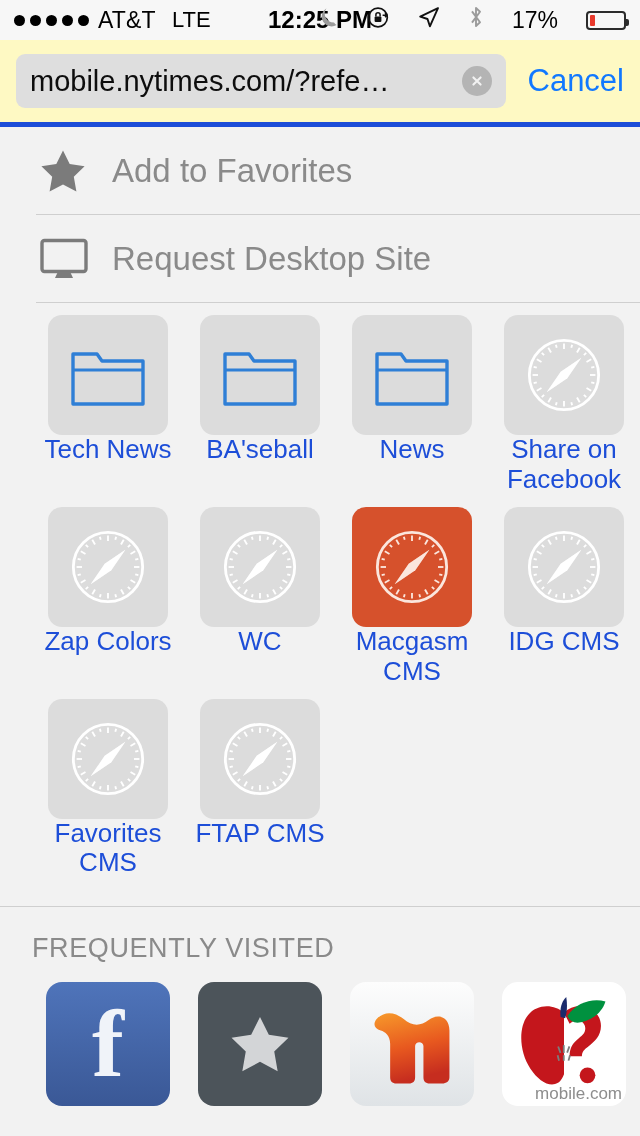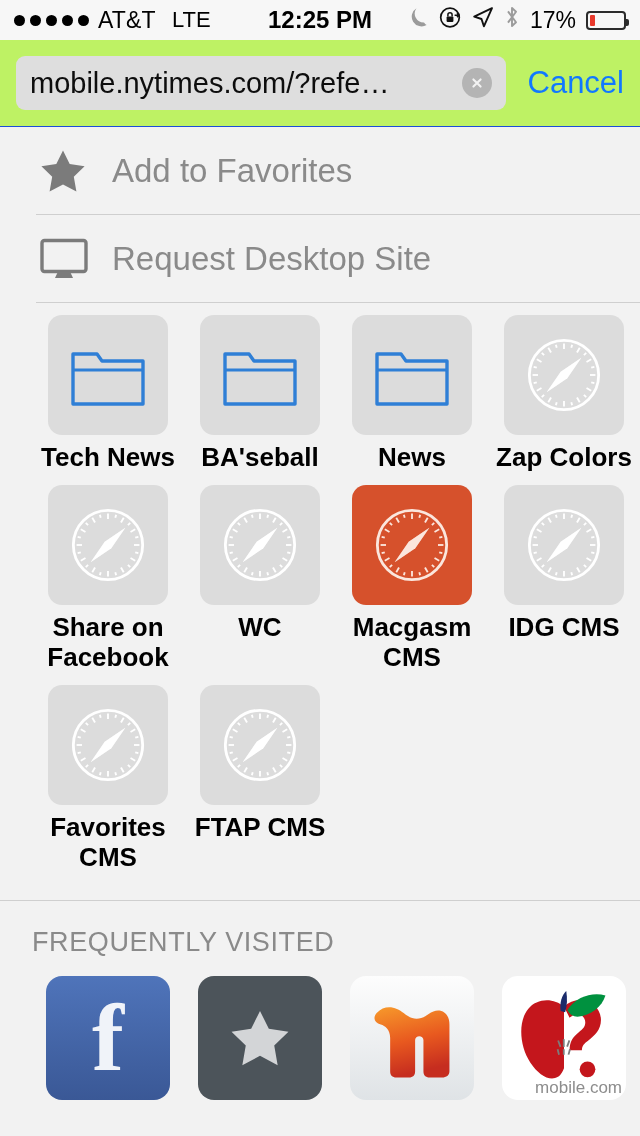--- a/index.html
+++ b/index.html
@@ -24,39 +24,39 @@
   .sb-left { display:flex; align-items:center; gap:9px; }
   .dots { display:flex; gap:5px; align-items:center; }
   .dot { width:11px; height:11px; border-radius:50%; background:#000; }
   .carrier { font-size:23px; letter-spacing:.2px; }
   .network { font-size:22px; margin-left:7px; }
   .sb-center {
     position:absolute; left:0; right:0; text-align:center;
     font-size:24px; font-weight:bold; pointer-events:none;
   }
   .sb-right {
-    margin-left:auto; display:flex; align-items:center; gap:10px;
+    margin-left:auto; display:flex; align-items:center; gap:28px;
     position:relative; z-index:2;
   }
   .battpct { font-size:23px; }
   .batt {
     width:40px; height:19px; border:2px solid #2b2b2b; border-radius:4px;
     position:relative; display:flex; align-items:center; padding:2px;
   }
   .batt::after {
     content:""; position:absolute; right:-5px; top:6px;
     width:3px; height:7px; background:#2b2b2b; border-radius:0 2px 2px 0;
   }
   .batt-fill { height:100%; background:#e8392c; border-radius:1px; }
 
   
   .urlbar-wrap {
-    height:87px; background:#bef264;
+    height:87px; background:#fef9c3;
     display:flex; align-items:center; padding:0 16px;
-    border-bottom:1px solid #1d4ed8;
+    border-bottom:5px solid #1d4ed8;
   }
   .urlfield {
     flex:1; height:54px; background:#dedede; border-radius:9px;
     display:flex; align-items:center; padding:0 14px; min-width:0;
   }
   .urltext {
     flex:1; font-size:29px; color:#0d0d0d;
     white-space:nowrap; overflow:hidden; text-overflow:clip;
   }
   .clearbtn {
@@ -88,22 +88,22 @@
     width:152px;
     display:flex; flex-direction:column; align-items:center;
     margin-bottom:12px;
   }
   .tile {
     width:120px; height:120px; border-radius:14px; background:#dcdcdc;
     display:flex; align-items:center; justify-content:center;
   }
   .tile.selected { background:#d6512c; }
   .cell-label {
-    margin-top:8px; font-size:26px; color:#000000;
-    text-align:center; line-height:1.15; width:140px;font-weight:bold;
+    font-size:26px; color:#1d4ed8;
+    text-align:center; line-height:1.15; width:140px;
   }
 
   
   .fv-divider { height:1px; background:#cfcfcf; margin-top:6px; }
   .fv-title {
     font-size:27px; color:#8a8a8a; letter-spacing:.6px;
     padding:26px 0 0 32px;
   }
   .fv-grid { display:flex; padding:18px 0 0 32px; }
   .fv-cell { width:152px; display:flex; justify-content:center; }
@@ -263,21 +263,21 @@
             <line x1="12" y1="36.00000000000001" x2="7" y2="36.00000000000001" stroke="#ffffff" stroke-width="1.7"></line>
             <line x1="10.885928516484228" y1="29.270704827334452" x2="7.988151037617023" y2="28.49424769202689" stroke="#ffffff" stroke-width="1.7"></line>
             <line x1="15.215390309173472" y1="23.999999999999996" x2="10.885263290251281" y2="21.499999999999996" stroke="#ffffff" stroke-width="1.7"></line>
             <line x1="17.61522368914976" y1="17.61522368914977" x2="15.493903345590116" y2="15.493903345590127" stroke="#ffffff" stroke-width="1.7"></line>
             <line x1="23.99999999999999" y1="15.215390309173479" x2="21.499999999999986" y2="10.885263290251288" stroke="#ffffff" stroke-width="1.7"></line>
             <line x1="29.270704827334463" y1="10.885928516484224" x2="28.4942476920269" y2="7.988151037617019" stroke="#ffffff" stroke-width="1.7"></line>
             <path d="M52 20 33 33l-13 19 19-13z" fill="#ffffff"></path>
             <path d="M52 20 39 39l-19 13 13-19z" fill="#ffffff" opacity="0.55"></path>
           </svg>
         </div>
-        <div class="cell-label">Zap Colors</div>
+        <div class="cell-label">Share on Facebook</div>
       </div>
       <div class="cell">
         <div class="tile">
           <svg width="78" height="78" viewBox="0 0 72 72">
             <circle cx="36" cy="36" r="32" fill="none" stroke="#ffffff" stroke-width="2.6"></circle>
             <line x1="36" y1="12" x2="36" y2="7" stroke="#ffffff" stroke-width="1.7"></line>
             <line x1="42.72929517266554" y1="10.885928516484224" x2="43.505752307973104" y2="7.988151037617019" stroke="#ffffff" stroke-width="1.7"></line>
             <line x1="48" y1="15.215390309173472" x2="50.5" y2="10.885263290251277" stroke="#ffffff" stroke-width="1.7"></line>
             <line x1="54.384776310850235" y1="17.61522368914976" x2="56.50609665440987" y2="15.49390334559012" stroke="#ffffff" stroke-width="1.7"></line>
             <line x1="56.78460969082653" y1="23.999999999999996" x2="61.11473670974872" y2="21.499999999999996" stroke="#ffffff" stroke-width="1.7"></line>
@@ -297,21 +297,21 @@
             <line x1="12" y1="36.00000000000001" x2="7" y2="36.00000000000001" stroke="#ffffff" stroke-width="1.7"></line>
             <line x1="10.885928516484228" y1="29.270704827334452" x2="7.988151037617023" y2="28.49424769202689" stroke="#ffffff" stroke-width="1.7"></line>
             <line x1="15.215390309173472" y1="23.999999999999996" x2="10.885263290251281" y2="21.499999999999996" stroke="#ffffff" stroke-width="1.7"></line>
             <line x1="17.61522368914976" y1="17.61522368914977" x2="15.493903345590116" y2="15.493903345590127" stroke="#ffffff" stroke-width="1.7"></line>
             <line x1="23.99999999999999" y1="15.215390309173479" x2="21.499999999999986" y2="10.885263290251288" stroke="#ffffff" stroke-width="1.7"></line>
             <line x1="29.270704827334463" y1="10.885928516484224" x2="28.4942476920269" y2="7.988151037617019" stroke="#ffffff" stroke-width="1.7"></line>
             <path d="M52 20 33 33l-13 19 19-13z" fill="#ffffff"></path>
             <path d="M52 20 39 39l-19 13 13-19z" fill="#ffffff" opacity="0.55"></path>
           </svg>
         </div>
-        <div class="cell-label">Share on Facebook</div>
+        <div class="cell-label">Zap Colors</div>
       </div>
       <div class="cell">
         <div class="tile">
           <svg width="78" height="78" viewBox="0 0 72 72">
             <circle cx="36" cy="36" r="32" fill="none" stroke="#ffffff" stroke-width="2.6"></circle>
             <line x1="36" y1="12" x2="36" y2="7" stroke="#ffffff" stroke-width="1.7"></line>
             <line x1="42.72929517266554" y1="10.885928516484224" x2="43.505752307973104" y2="7.988151037617019" stroke="#ffffff" stroke-width="1.7"></line>
             <line x1="48" y1="15.215390309173472" x2="50.5" y2="10.885263290251277" stroke="#ffffff" stroke-width="1.7"></line>
             <line x1="54.384776310850235" y1="17.61522368914976" x2="56.50609665440987" y2="15.49390334559012" stroke="#ffffff" stroke-width="1.7"></line>
             <line x1="56.78460969082653" y1="23.999999999999996" x2="61.11473670974872" y2="21.499999999999996" stroke="#ffffff" stroke-width="1.7"></line>

